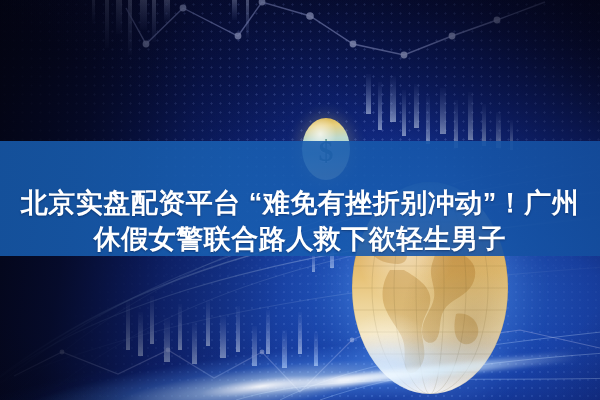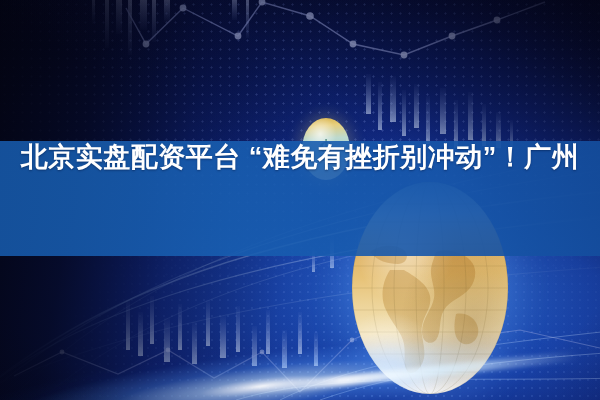--- a/index.html
+++ b/index.html
@@ -124,21 +124,21 @@
     filter:blur(2.2px);
   }
 
   
   #text-band{
     position:absolute;left:0;right:0;top:141px;height:115px;
     background:linear-gradient(90deg, rgba(22,88,168,0.90) 0%, rgba(24,95,178,0.88) 38%, rgba(22,86,170,0.90) 72%, rgba(20,78,158,0.92) 100%);
   }
   #headline{
     position:absolute;left:0;right:0;top:141px;height:115px;
-    display:flex;flex-direction:column;align-items:center;justify-content:space-between;
+    display:flex;flex-direction:column;align-items:center;justify-content:flex-end;
     gap:3px;
   }
   .hl-line{
     color:#ffffff;
     font-size:27px;
     line-height:33px;
     font-weight:700;
     letter-spacing:0.5px;
     white-space:nowrap;
     text-shadow:0 1px 2px rgba(0,20,60,0.45);
@@ -314,15 +314,16 @@
   </div>
 
   <div class="horizon-glow"></div>
   <div class="horizon-core"></div>
 
   <div class="layer bg-vignette"></div>
 
   <div id="text-band"></div>
   <div id="headline">
     <div class="hl-line">北京实盘配资平台 “难免有挫折别冲动”！广州</div>
+    <div class="hl-line">休假女警联合路人救下欲轻生男子</div>
   </div>
 
 </div>
 
 </body></html>

